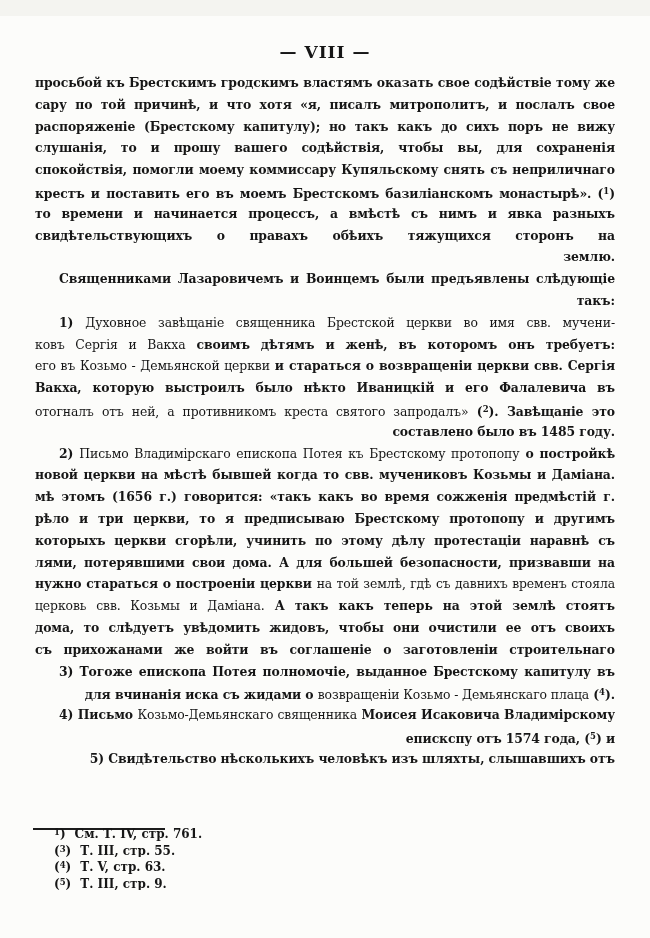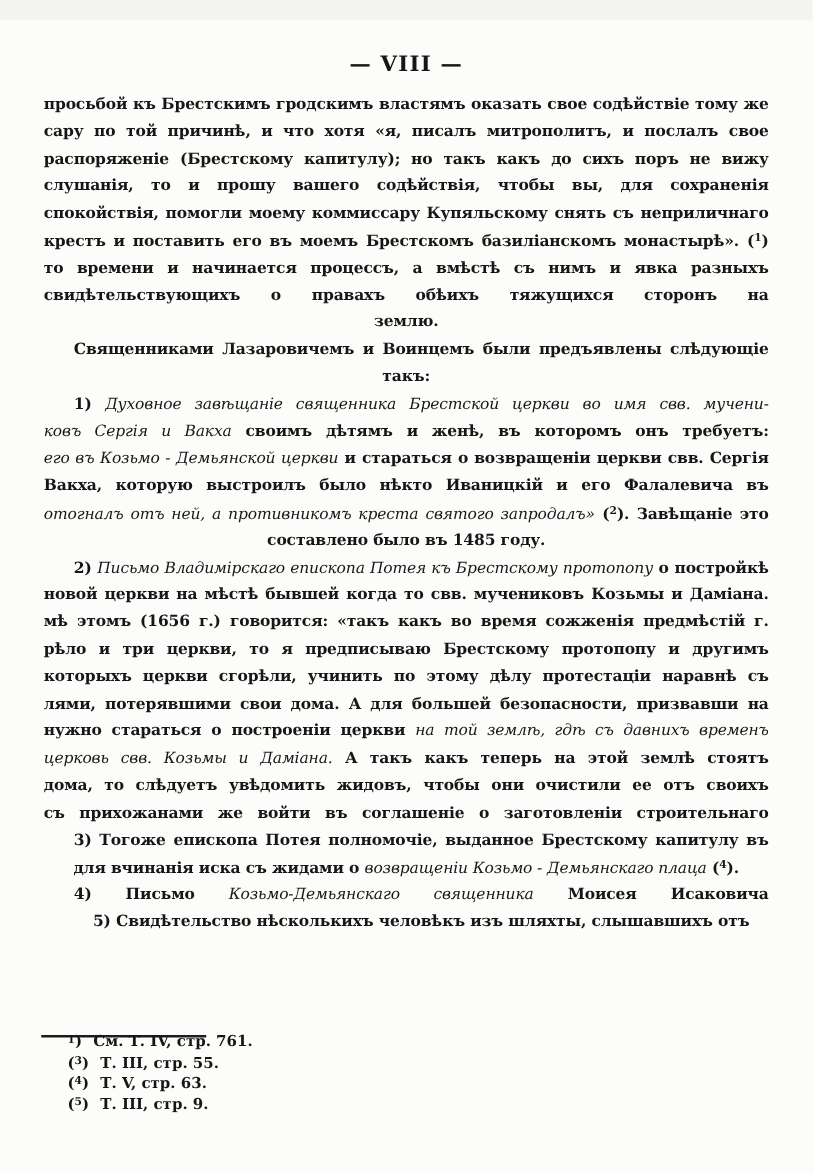--- a/index.html
+++ b/index.html
@@ -33,37 +33,37 @@
     left: 35px;
     width: 580px;
   }
   .line {
     font-size: 12.4px;
     line-height: 21.8px;
     height: 21.8px;
     overflow: hidden;
     font-weight: 700;
     letter-spacing: -0.1px;
-    text-align: center;
+    text-align: right;
     white-space: normal;
   }
   .line.just {
     text-align: justify;
   }
   .line.just::after {
     content: "";
     display: inline-block;
     width: 100%;
     height: 0;
   }
   .line.ind {
     text-indent: 24px;
   }
   .n { font-weight: 700; font-style: normal; }
-  .i { font-weight: 400; font-style: italic; }
+  .i { font-weight: 400; }
   .sup {
     font-size: 8.5px;
     vertical-align: 4px;
     font-weight: 700;
     letter-spacing: 0;
   }
   .fn-rule {
     position: absolute;
     left: 33px;
     top: 812px;
@@ -121,20 +121,21 @@
       <div class="line just"><span class="n">рѣло и три церкви, то я предписываю Брестскому протопопу и другимъ священникамъ,</span></div>
       <div class="line just"><span class="n">которыхъ церкви сгорѣли, учинить по этому дѣлу протестаціи наравнѣ съ обывате-</span></div>
       <div class="line just"><span class="n">лями, потерявшими свои дома. А для большей безопасности, призвавши на помощь Бога,</span></div>
       <div class="line just"><span class="n">нужно стараться о построеніи церкви </span><span class="i">на той землѣ, гдѣ съ давнихъ временъ стояла</span></div>
       <div class="line just"><span class="i">церковь свв. Козьмы и Даміана.</span><span class="n"> А такъ какъ теперь на этой землѣ стоятъ жидовскіе</span></div>
       <div class="line just"><span class="n">дома, то слѣдуетъ увѣдомить жидовъ, чтобы они очистили ее отъ своихъ построекъ,</span></div>
       <div class="line just"><span class="n">съ прихожанами же войти въ соглашеніе о заготовленіи строительнаго матерьяла, чтобы</span></div>
       <div class="line just ind"><span class="n">3) Тогоже епископа Потея полномочіе, выданное Брестскому капитулу въ 1661 г.</span></div>
       <div class="line"><span class="n">для вчинанія иска съ жидами о </span><span class="i">возвращеніи Козьмо - Демьянскаго плаца</span><span class="n"> (</span><span class="sup">4</span><span class="n">).</span></div>
       <div class="line just ind"><span class="n">4) Письмо </span><span class="i">Козьмо-Демьянскаго священника</span><span class="n"> Моисея Исаковича Владимірскому</span></div>
+      <div class="line"><span class="n">епискспу отъ 1574 года, (</span><span class="sup">5</span><span class="n">) и</span></div>
       <div class="line ind"><span class="n">5) Свидѣтельство нѣсколькихъ человѣкъ изъ шляхты, слышавшихъ отъ Менделя</span></div>
     </div>
 
   <div class="fn-rule"></div>
 
   <div class="footnotes">
       <div class="fn"><span class="fnmark"><span class="fnsup">1</span>)</span><span>См. Т. IV, стр. 761.</span></div>
       <div class="fn"><span class="fnmark">(<span class="fnsup">3</span>)</span><span>Т. III, стр. 55.</span></div>
       <div class="fn"><span class="fnmark">(<span class="fnsup">4</span>)</span><span>Т. V, стр. 63.</span></div>
       <div class="fn"><span class="fnmark">(<span class="fnsup">5</span>)</span><span>Т. III, стр. 9.</span></div>

